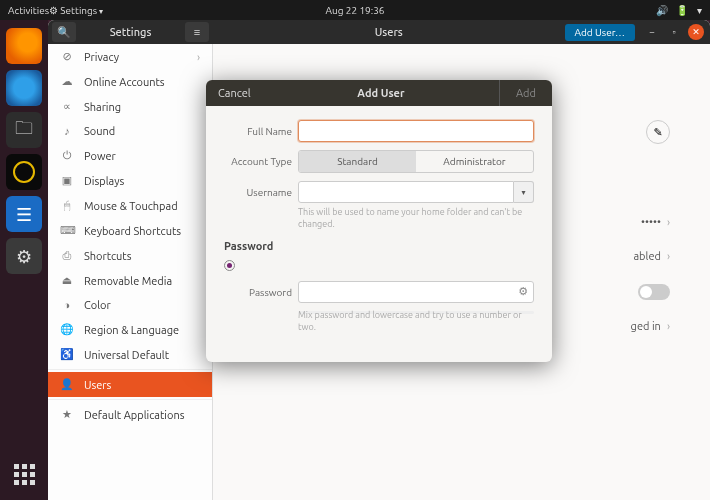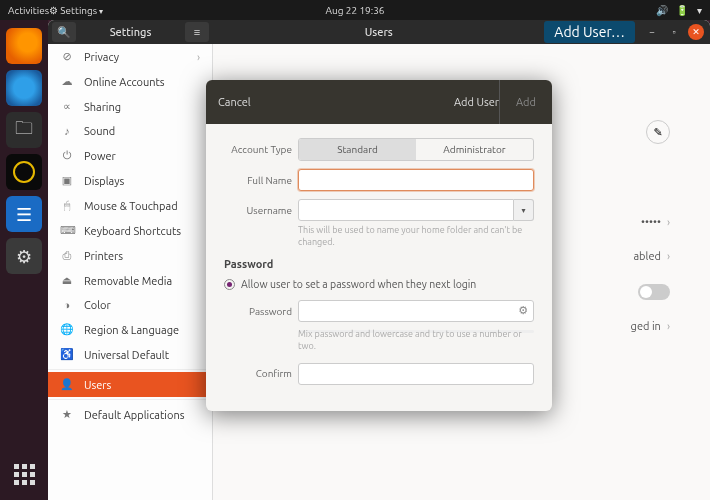--- a/index.html
+++ b/index.html
@@ -27,21 +27,21 @@
 .dock-apps-grid span { background:#ddd; width:5px; height:5px; }
 
 
 .window { position: absolute; left: 48px; top: 20px; width: 662px; height: 480px; background: #faf9f8; border-radius: 6px 6px 0 0; overflow: hidden; }
 .titlebar { height: 24px; background: #2b2b2b; display: flex; align-items: center; color: #ddd; font-size: 11px; }
 .titlebar .left-sec { width: 165px; display: flex; align-items: center; }
 .titlebar .search-btn, .titlebar .menu-btn { width: 24px; height: 20px; background:#3a3a3a; border-radius:3px; display:flex; align-items:center; justify-content:center; margin:0 4px; }
 .titlebar .title-left { flex:1; text-align:center; font-weight:500; }
 .titlebar .right-sec { flex: 1; display: flex; align-items: center; }
 .titlebar .title-right { flex:1; text-align:center; font-weight:500; }
-.titlebar .adduser-btn { background:#0c4a6e; color:#fff; padding:3px 10px; border-radius:3px; font-size:14px; margin-right:6px; }
+.titlebar .adduser-btn { background:#0369a1; color:#fff; padding:3px 10px; border-radius:3px; font-size:10px; margin-right:6px; }
 .titlebar .win-btn { width:16px; height:16px; border-radius:50%; display:flex; align-items:center; justify-content:center; margin:0 3px; font-size:9px; }
 .titlebar .close-btn { background:#e95420; color:#fff; margin-right:6px; }
 
 .window-body { display: flex; height: 456px; }
 .sidebar { width: 165px; background: #fdfdfd; border-right: 1px solid #ddd; overflow-y: auto; }
 .sidebar-item { display: flex; align-items: center; gap: 10px; padding: 6px 12px; font-size: 11px; color: #333; cursor: pointer; }
 .sidebar-item.active { background: #e95420; color: #fff; }
 .sidebar-item .icon { width: 14px; text-align: center; color: #777; font-size: 11px; }
 .sidebar-item.active .icon { color: #fff; }
 .sidebar-sep { height:1px; background:#eee; margin:2px 0; }
@@ -49,23 +49,23 @@
 .content { flex:1; position: relative; padding: 20px 30px; }
 .user-edit { position:absolute; right:40px; top:76px; width:24px; height:24px; border:1px solid #ccc; border-radius:50%; display:flex; align-items:center; justify-content:center; font-size:11px; }
 .detail-row { position:absolute; right:40px; display:flex; align-items:center; gap:6px; font-size:11px; color:#555; }
 .detail-row .chev { color:#aaa; }
 .switch { width:32px; height:16px; background:#ccc; border-radius:8px; position:relative; }
 .switch::after { content:""; position:absolute; width:12px; height:12px; background:#fff; border-radius:50%; top:2px; left:2px; }
 .remove-btn { position:absolute; bottom:14px; right:40px; border:1px solid #ccc; border-radius:3px; padding:4px 10px; font-size:11px; color:#555; background:#f5f5f5; }
 
 
 .dialog { position:absolute; left:206px; top:80px; width:346px; background:#f6f5f3; border-radius:6px; box-shadow:0 4px 24px rgba(0,0,0,0.5); overflow:hidden; }
-.dialog-header { height:44px; background:#37352f; display:flex; align-items:center; color:#ddd; font-size:11px; }
+.dialog-header { height:26px; background:#37352f; display:flex; align-items:center; color:#ddd; font-size:11px; }
 .dialog-header .cancel { padding:0 12px; cursor:pointer; }
-.dialog-header .title { flex:1; text-align:right; font-weight:400; }
+.dialog-header .title { flex:1; text-align:center; font-weight:700; }
 .dialog-header .add { padding:0 16px; color:#888; border-left:1px solid #555; height:100%; display:flex; align-items:center; }
 .dialog-body { padding: 14px 18px 18px; font-size: 11px; color:#555; }
 .form-row { display:flex; align-items:center; margin-bottom:8px; gap:6px; }
 .form-row label { width: 68px; text-align:right; color:#666; font-size:10px; }
 .toggle-btns { display:flex; flex:1; border:1px solid #ccc; border-radius:3px; overflow:hidden; }
 .toggle-btns div { flex:1; text-align:center; padding:5px 0; font-size:10px; cursor:pointer; }
 .toggle-btns .active { background:#ddd; }
 input[type=text], input[type=password] { flex:1; border:1px solid #ccc; border-radius:3px; padding:4px 6px; font-size:11px; height:22px; }
 input.focused { border:1px solid #e08b5c; box-shadow:0 0 0 1px rgba(224,139,92,0.4); }
 .combo { flex:1; display:flex; }
@@ -168,21 +168,21 @@
         <div class="sidebar-item">
           <span class="icon">🖱</span>
           <span>Mouse &amp; Touchpad</span>
         </div>
         <div class="sidebar-item">
           <span class="icon">⌨</span>
           <span>Keyboard Shortcuts</span>
         </div>
         <div class="sidebar-item">
           <span class="icon">⎙</span>
-          <span>Printers</span>
+          <span>Shortcuts</span>
         </div>
         <div class="sidebar-item">
           <span class="icon">⏏</span>
           <span>Removable Media</span>
         </div>
         <div class="sidebar-item">
           <span class="icon">◑</span>
           <span>Color</span>
         </div>
         <div class="sidebar-item">
@@ -228,55 +228,50 @@
 </div>
 
 <div class="dialog">
   <div class="dialog-header">
     <div class="cancel">Cancel</div>
     <div class="title">Add User</div>
     <div class="add">Add</div>
   </div>
   <div class="dialog-body">
     <div class="form-row">
+      <label>Full Name</label>
+      <input type="text" class="focused" style="">
+    </div>
+    <div class="form-row">
       <label>Account Type</label>
       <div class="toggle-btns">
         <div class="active">Standard</div>
         <div>Administrator</div>
       </div>
-    </div>
-    <div class="form-row">
-      <label>Full Name</label>
-      <input type="text" class="focused" style="">
     </div>
     <div class="form-row">
       <label>Username</label>
       <div class="combo">
         <input type="text" style="">
         <div class="drop">
             <span>▾</span>
           </div>
       </div>
     </div>
     <div class="hint">This will be used to name your home folder and can't be changed.</div>
 
     <div class="section-label">Password</div>
     <div class="radio-row">
       <span class="radio checked"></span>
-      <span>Allow user to set a password when they next login</span>
     </div>
 
     <div class="form-row" style="margin-top:8px">
       <label>Password</label>
       <div class="pw-field">
         <input type="password" style="">
         <span class="pw-icon">⚙</span>
       </div>
     </div>
     <div class="strength"></div>
     <div class="hint">Mix password and lowercase and try to use a number or two.</div>
 
-    <div class="form-row">
-      <label>Confirm</label>
-      <input type="password" style="">
-    </div>
   </div>
 </div>
 
 </body></html>

